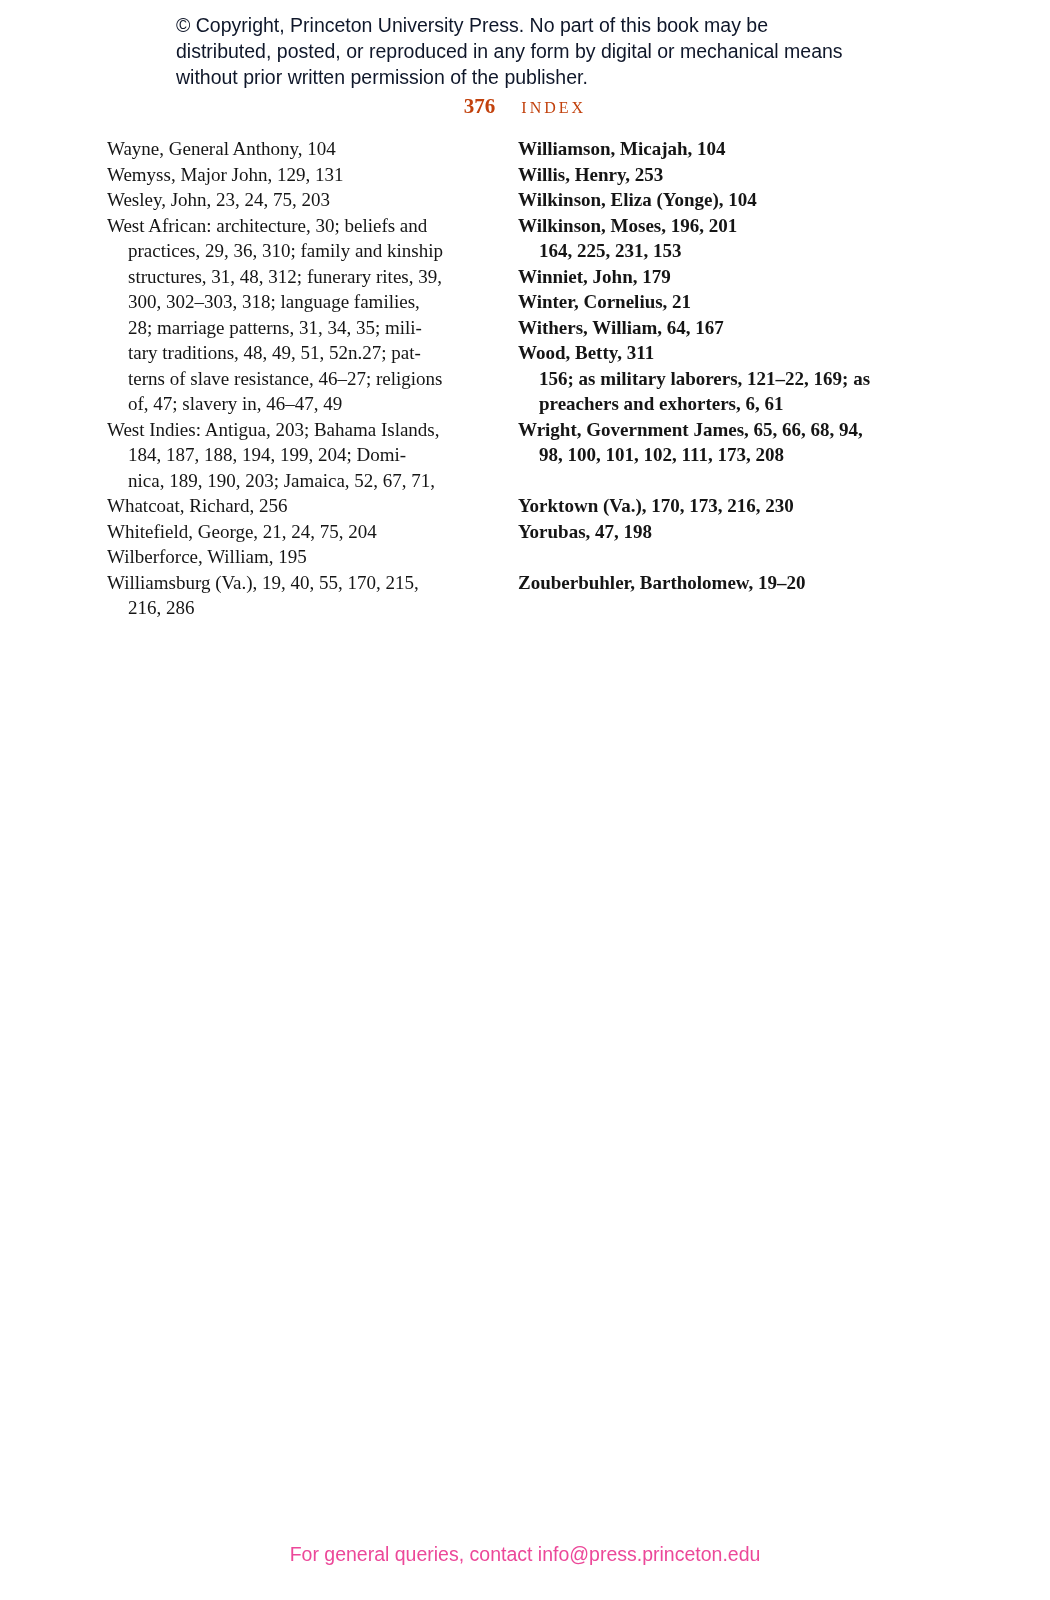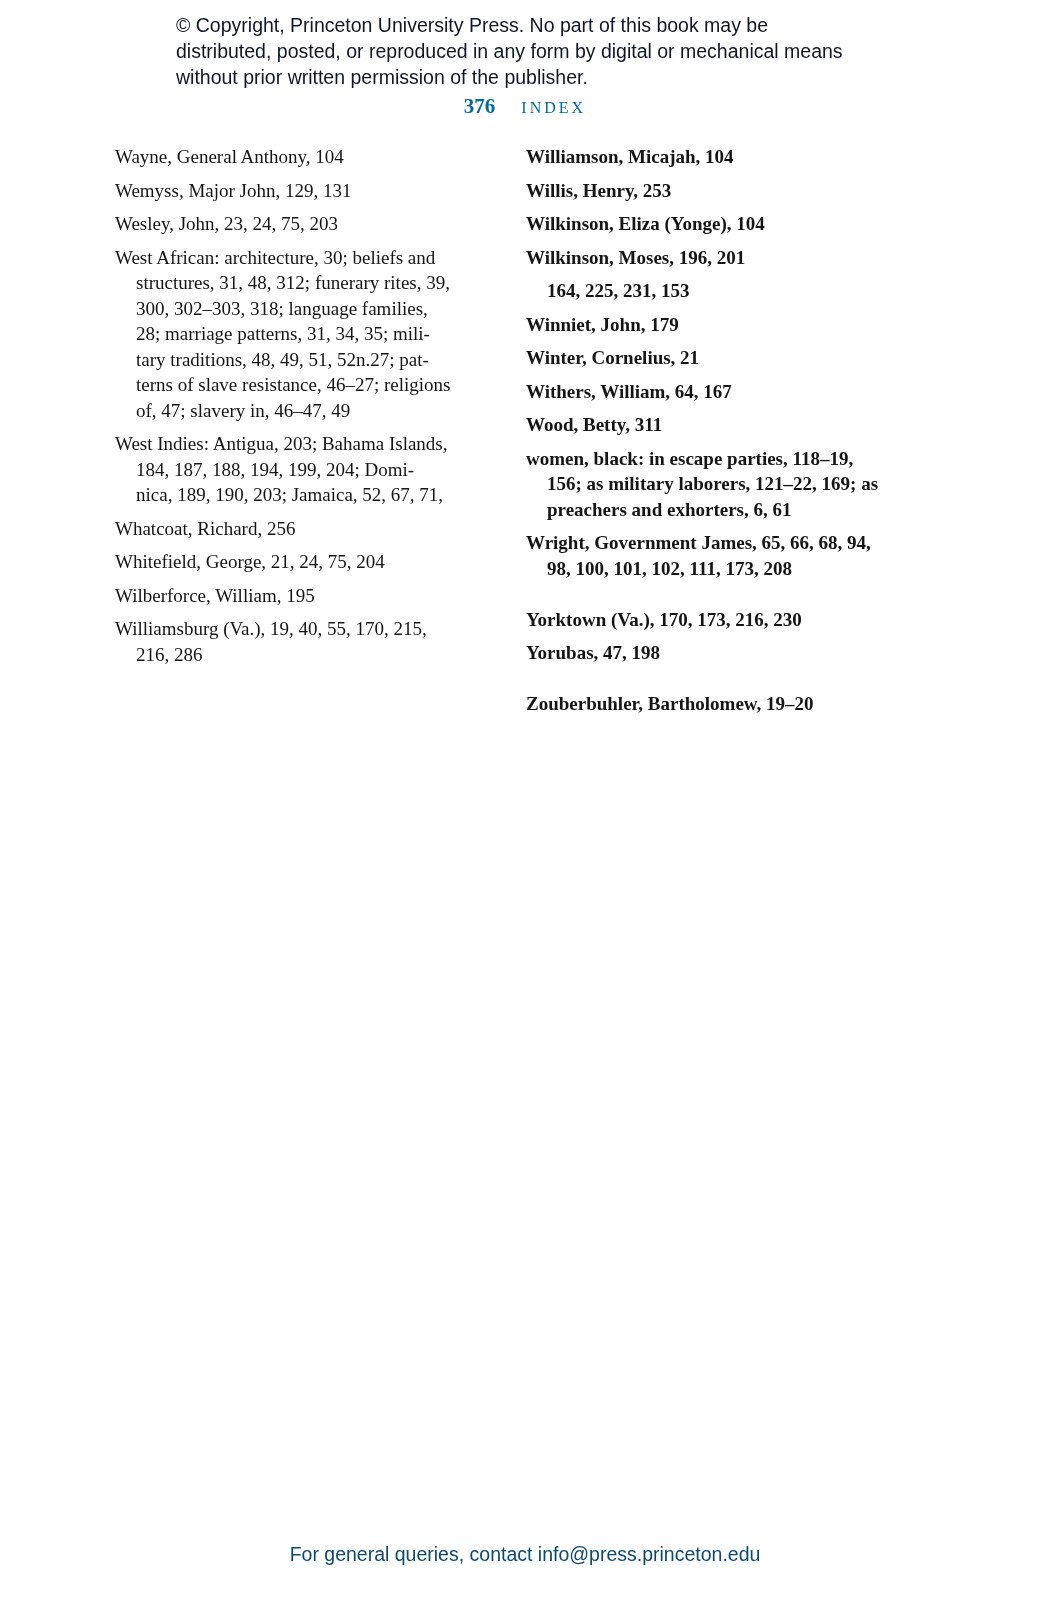--- a/index.html
+++ b/index.html
@@ -25,21 +25,21 @@
     line-height: 26px;
     color: #0f172a;
   }
   .page-header {
     position: absolute;
     top: 94px;
     left: 0;
     width: 100%;
     text-align: center;
     font-family: "Liberation Serif", serif;
-    color: #0369a1;
+    color: #c2410c;
   }
   .page-number {
     font-weight: bold;
     font-size: 21px;
     margin-right: 26px;
   }
   .section-title {
     font-size: 16px;
     letter-spacing: 3px;
     font-variant: small-caps;
@@ -48,33 +48,33 @@
     position: absolute;
     top: 136px;
     width: 400px;
     font-family: "Liberation Serif", serif;
     font-size: 19px;
     line-height: 25.5px;
     color: #151515;
   }
   .index-column.left { left: 107px; }
   .index-column.right { left: 518px; font-weight: bold; }
-  .entry { margin: 8px; }
+  .entry { margin: 0; }
   .entry.space-before { margin-top: 25.5px; }
   .line { white-space: nowrap; }
   .line.cont { padding-left: 21px; }
   .footer {
     position: absolute;
     top: 1543px;
     left: 0;
     width: 100%;
     text-align: center;
     font-family: "Liberation Sans", sans-serif;
     font-size: 19.5px;
-    color: #0c4a6e;
+    color: #ec4899;
   }
 </style>
 </head>
 <body>
 
 <div class="page">
 
   <div class="copyright">© Copyright, Princeton University Press. No part of this book may be distributed, posted, or reproduced in any form by digital or mechanical means without prior written permission of the publisher.</div>
 
   <div class="page-header">
@@ -86,20 +86,21 @@
         <div class="line">Wayne, General Anthony, 104</div>
       </div>
       <div class="entry">
         <div class="line">Wemyss, Major John, 129, 131</div>
       </div>
       <div class="entry">
         <div class="line">Wesley, John, 23, 24, 75, 203</div>
       </div>
       <div class="entry">
         <div class="line">West African: architecture, 30; beliefs and</div>
+        <div class="line cont">practices, 29, 36, 310; family and kinship</div>
         <div class="line cont">structures, 31, 48, 312; funerary rites, 39,</div>
         <div class="line cont">300, 302–303, 318; language families,</div>
         <div class="line cont">28; marriage patterns, 31, 34, 35; mili-</div>
         <div class="line cont">tary traditions, 48, 49, 51, 52n.27; pat-</div>
         <div class="line cont">terns of slave resistance, 46–27; religions</div>
         <div class="line cont">of, 47; slavery in, 46–47, 49</div>
       </div>
       <div class="entry">
         <div class="line">West Indies: Antigua, 203; Bahama Islands,</div>
         <div class="line cont">184, 187, 188, 194, 199, 204; Domi-</div>
@@ -142,21 +143,20 @@
       <div class="entry">
         <div class="line">Winter, Cornelius, 21</div>
       </div>
       <div class="entry">
         <div class="line">Withers, William, 64, 167</div>
       </div>
       <div class="entry">
         <div class="line">Wood, Betty, 311</div>
       </div>
       <div class="entry">
-        <div class="line">women, black: in escape parties, 118–19,</div>
         <div class="line cont">156; as military laborers, 121–22, 169; as</div>
         <div class="line cont">preachers and exhorters, 6, 61</div>
       </div>
       <div class="entry">
         <div class="line">Wright, Government James, 65, 66, 68, 94,</div>
         <div class="line cont">98, 100, 101, 102, 111, 173, 208</div>
       </div>
       <div class="entry space-before">
         <div class="line">Yorktown (Va.), 170, 173, 216, 230</div>
       </div>

